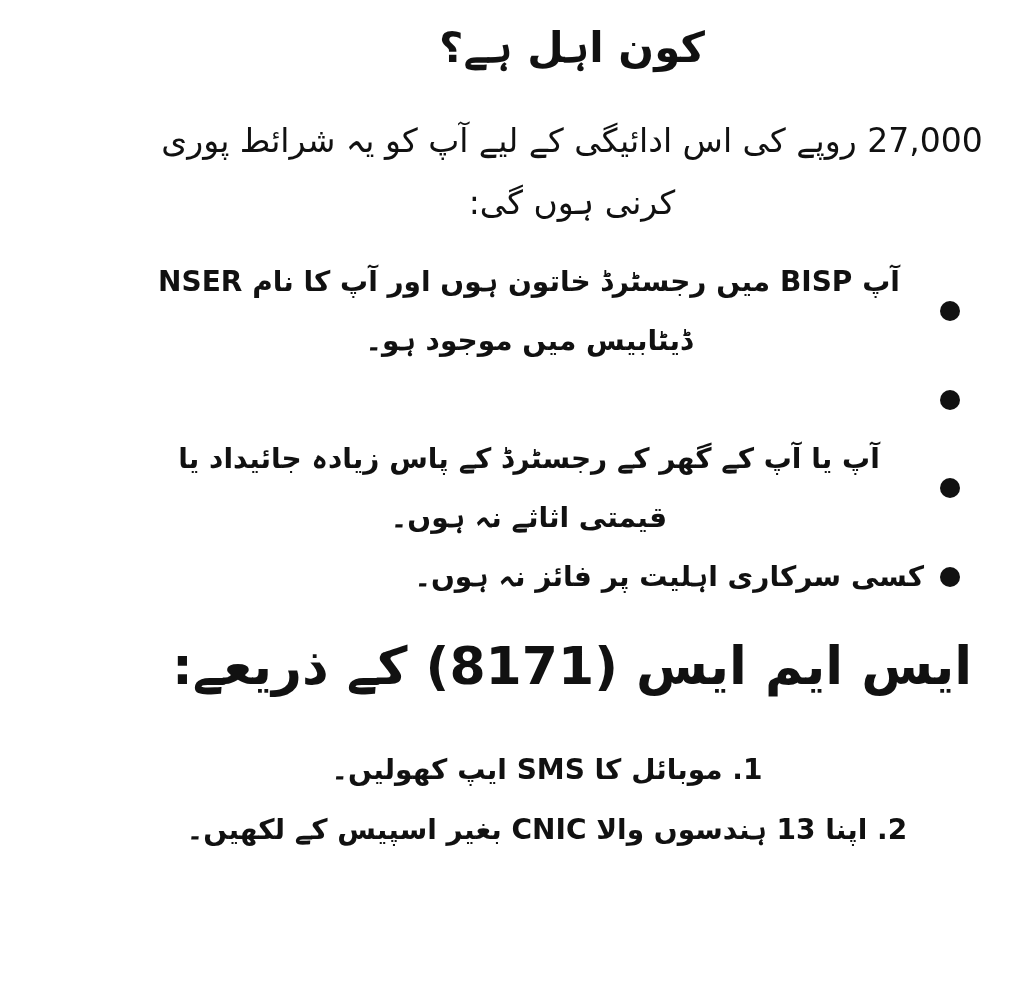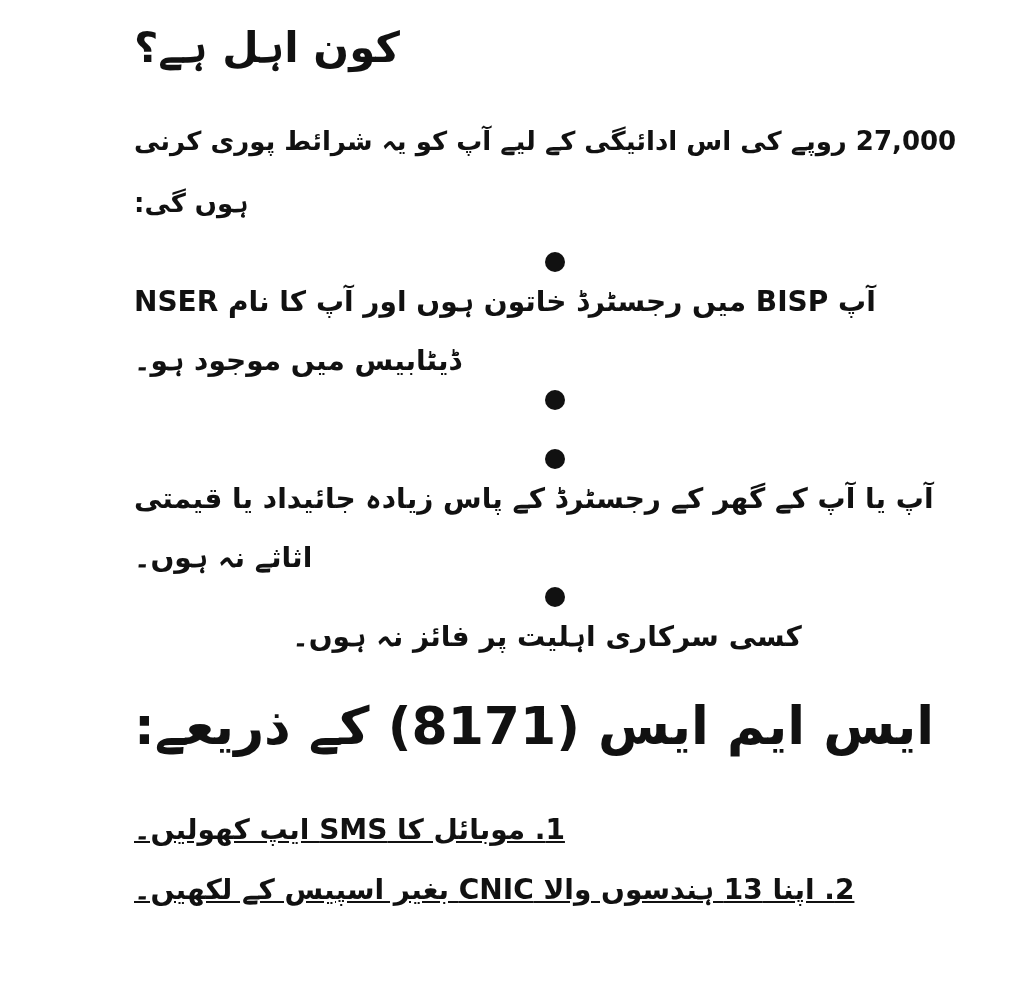--- a/index.html
+++ b/index.html
@@ -7,46 +7,46 @@
     padding: 0;
     background: #ffffff;
     width: 1024px;
     height: 1007px;
     overflow: hidden;
     font-family: "DejaVu Sans", sans-serif;
     color: #111111;
   }
   .page {
     direction: rtl;
-    text-align: left;
+    text-align: center;
     padding: 8px 14px 0 14px;
     box-sizing: border-box;
     width: 904px;
     height: 1007px;
   }
   .h-big {
     font-size: 42px;
     font-weight: 700;
     line-height: 80px;
     margin: 0;
   }
   .intro {
-    font-size: 26px;
-    font-weight: 700;
+    font-size: 33px;
+    font-weight: 400;
     line-height: 62px;
     margin: 22px 0 0 0;
   }
   ul.elig {
     list-style: none;
     margin: 18px 50px 0 0;
     padding: 0;
   }
   ul.elig li {
     display: flex;
-    flex-direction: column; 
+    flex-direction: row; 
     align-items: center;
     font-size: 28px;
     font-weight: 700;
     line-height: 59px;
     min-height: 59px;
   }
   .dot {
     flex: 0 0 auto;
     width: 20px;
     height: 20px;
@@ -68,21 +68,20 @@
     margin: 16px 0 0 0;
   }
   .steps {
     margin: 30px 50px 0 0;
   }
   .steps .step {
     font-size: 28px;
     font-weight: 700;
     line-height: 60px;
     min-height: 60px;
-    text-decoration: underline;
   }
 </style>
 </head>
 <body>
 
 <div class="page">
 
   <h1 class="h-big">کون اہل ہے؟</h1>
 
   <p class="intro">27,000 روپے کی اس ادائیگی کے لیے آپ کو یہ شرائط پوری کرنی ہوں گی:</p>

